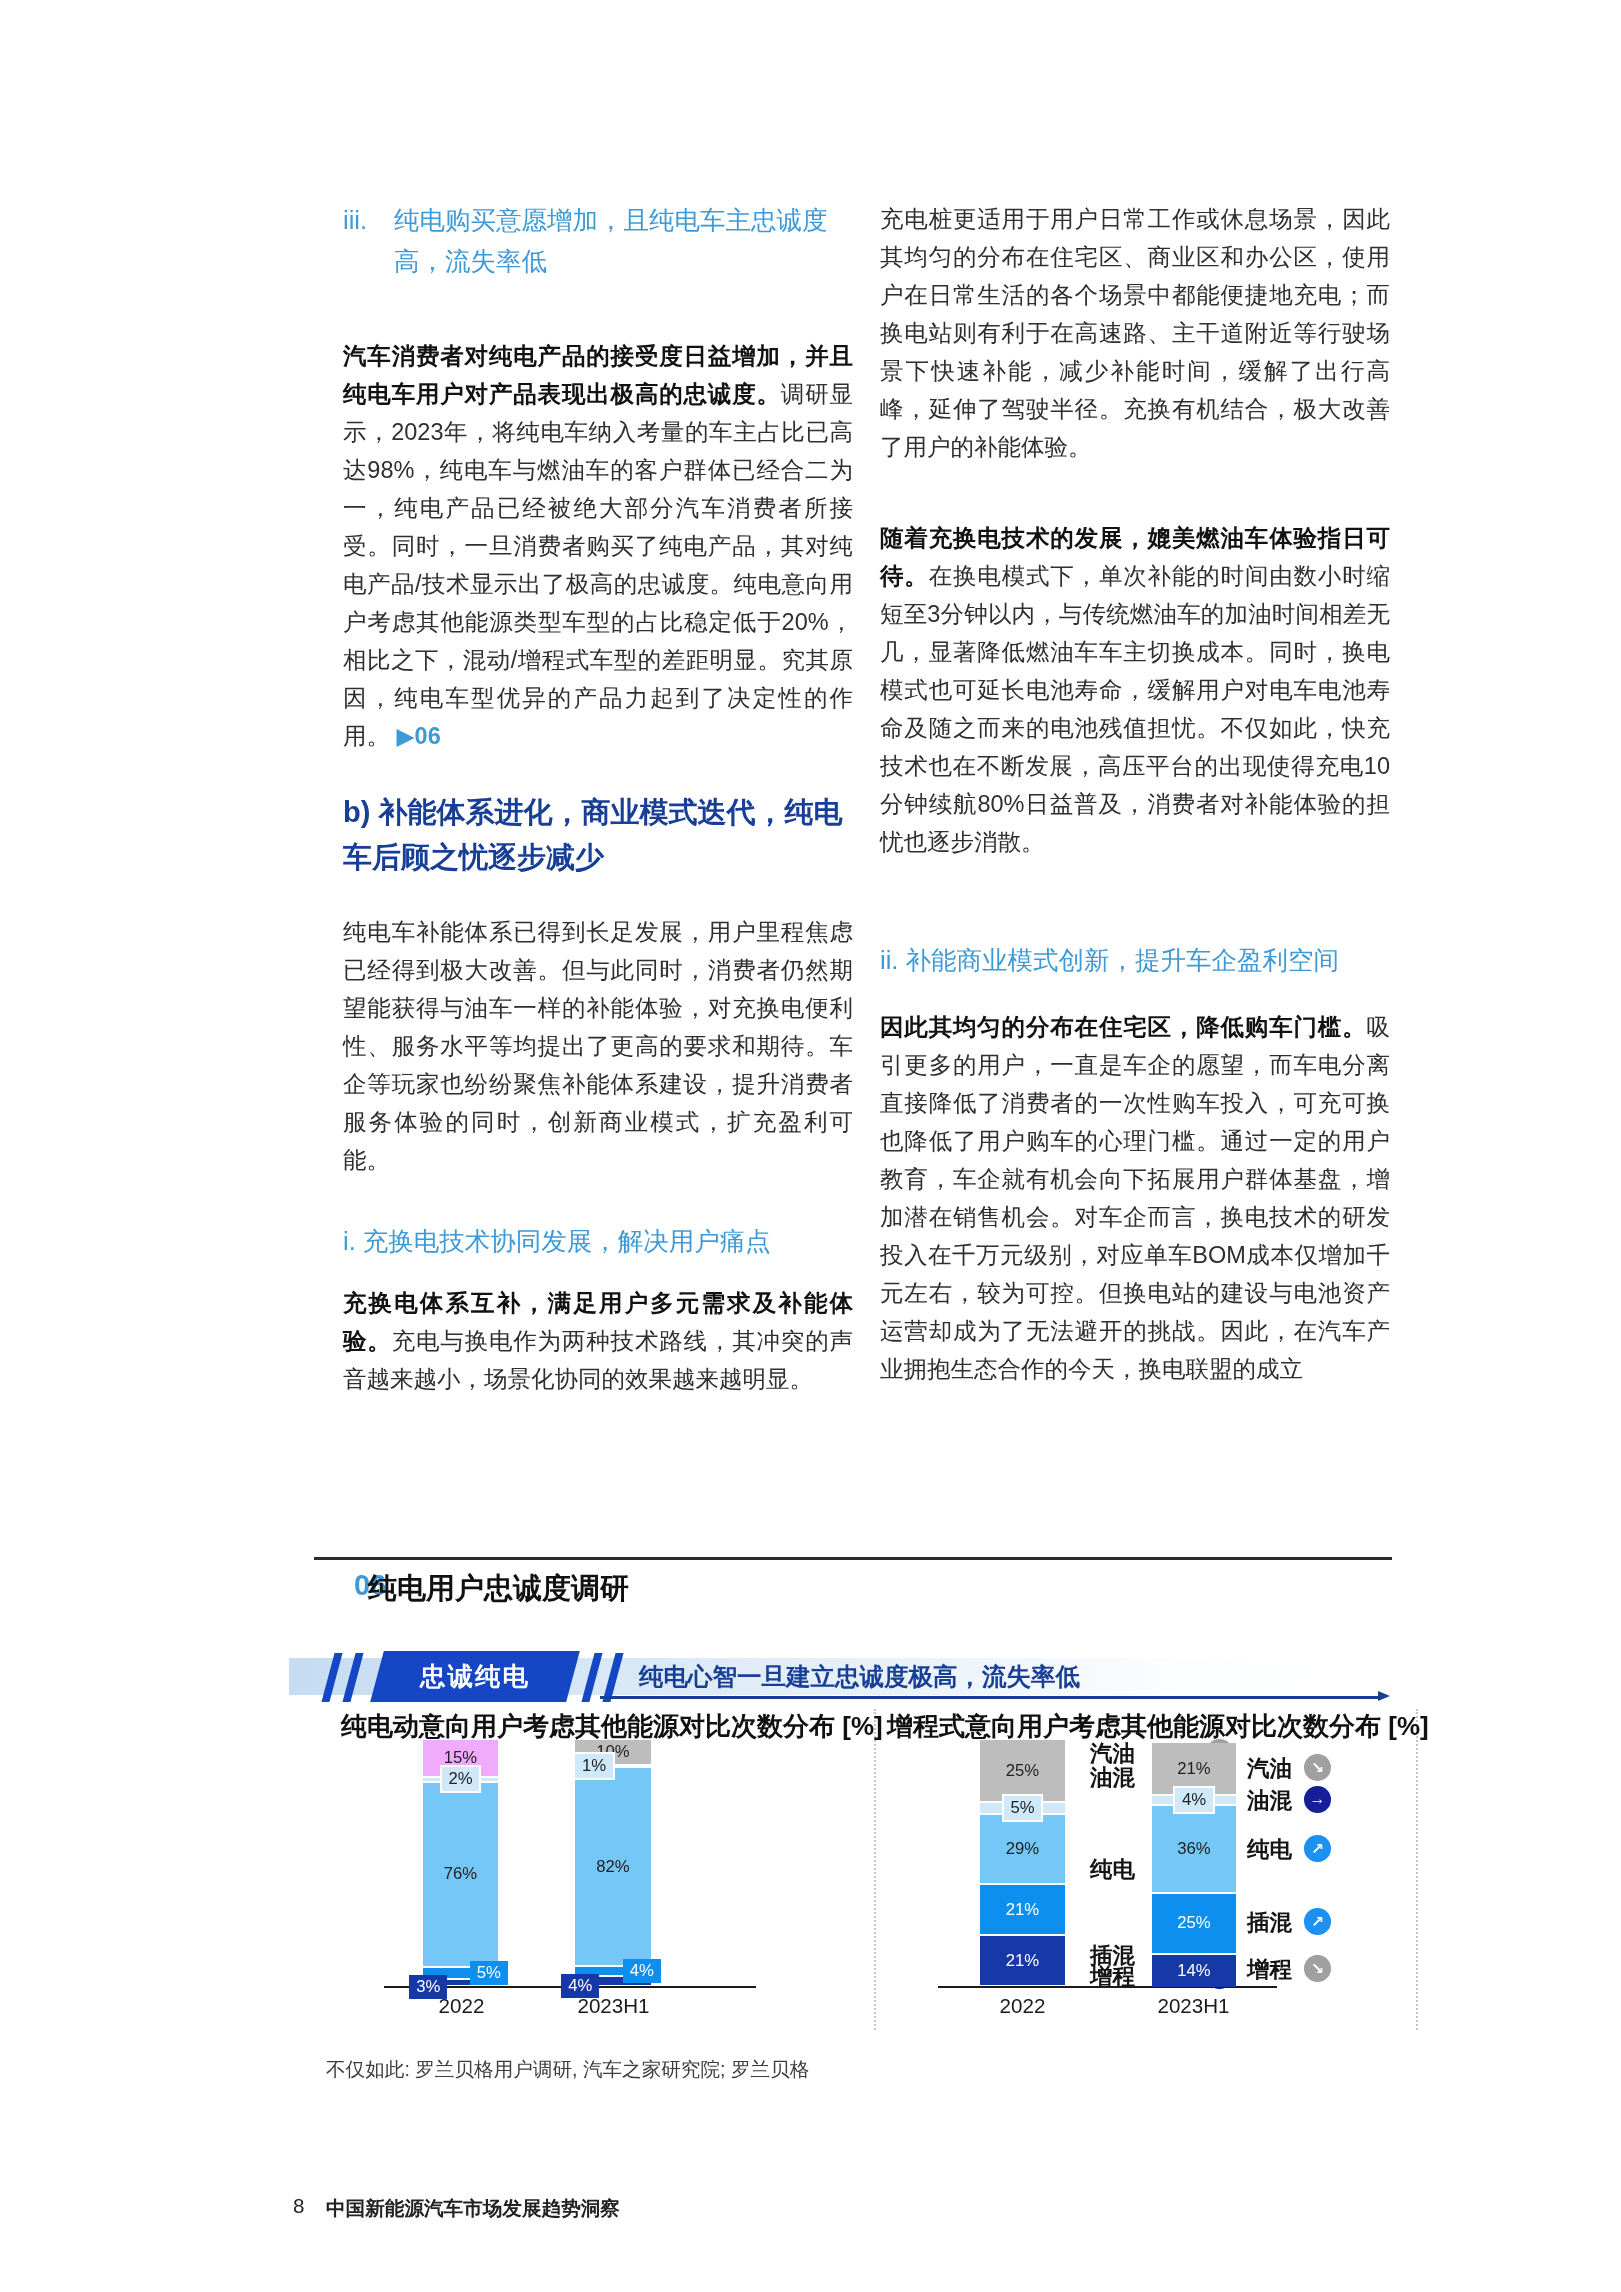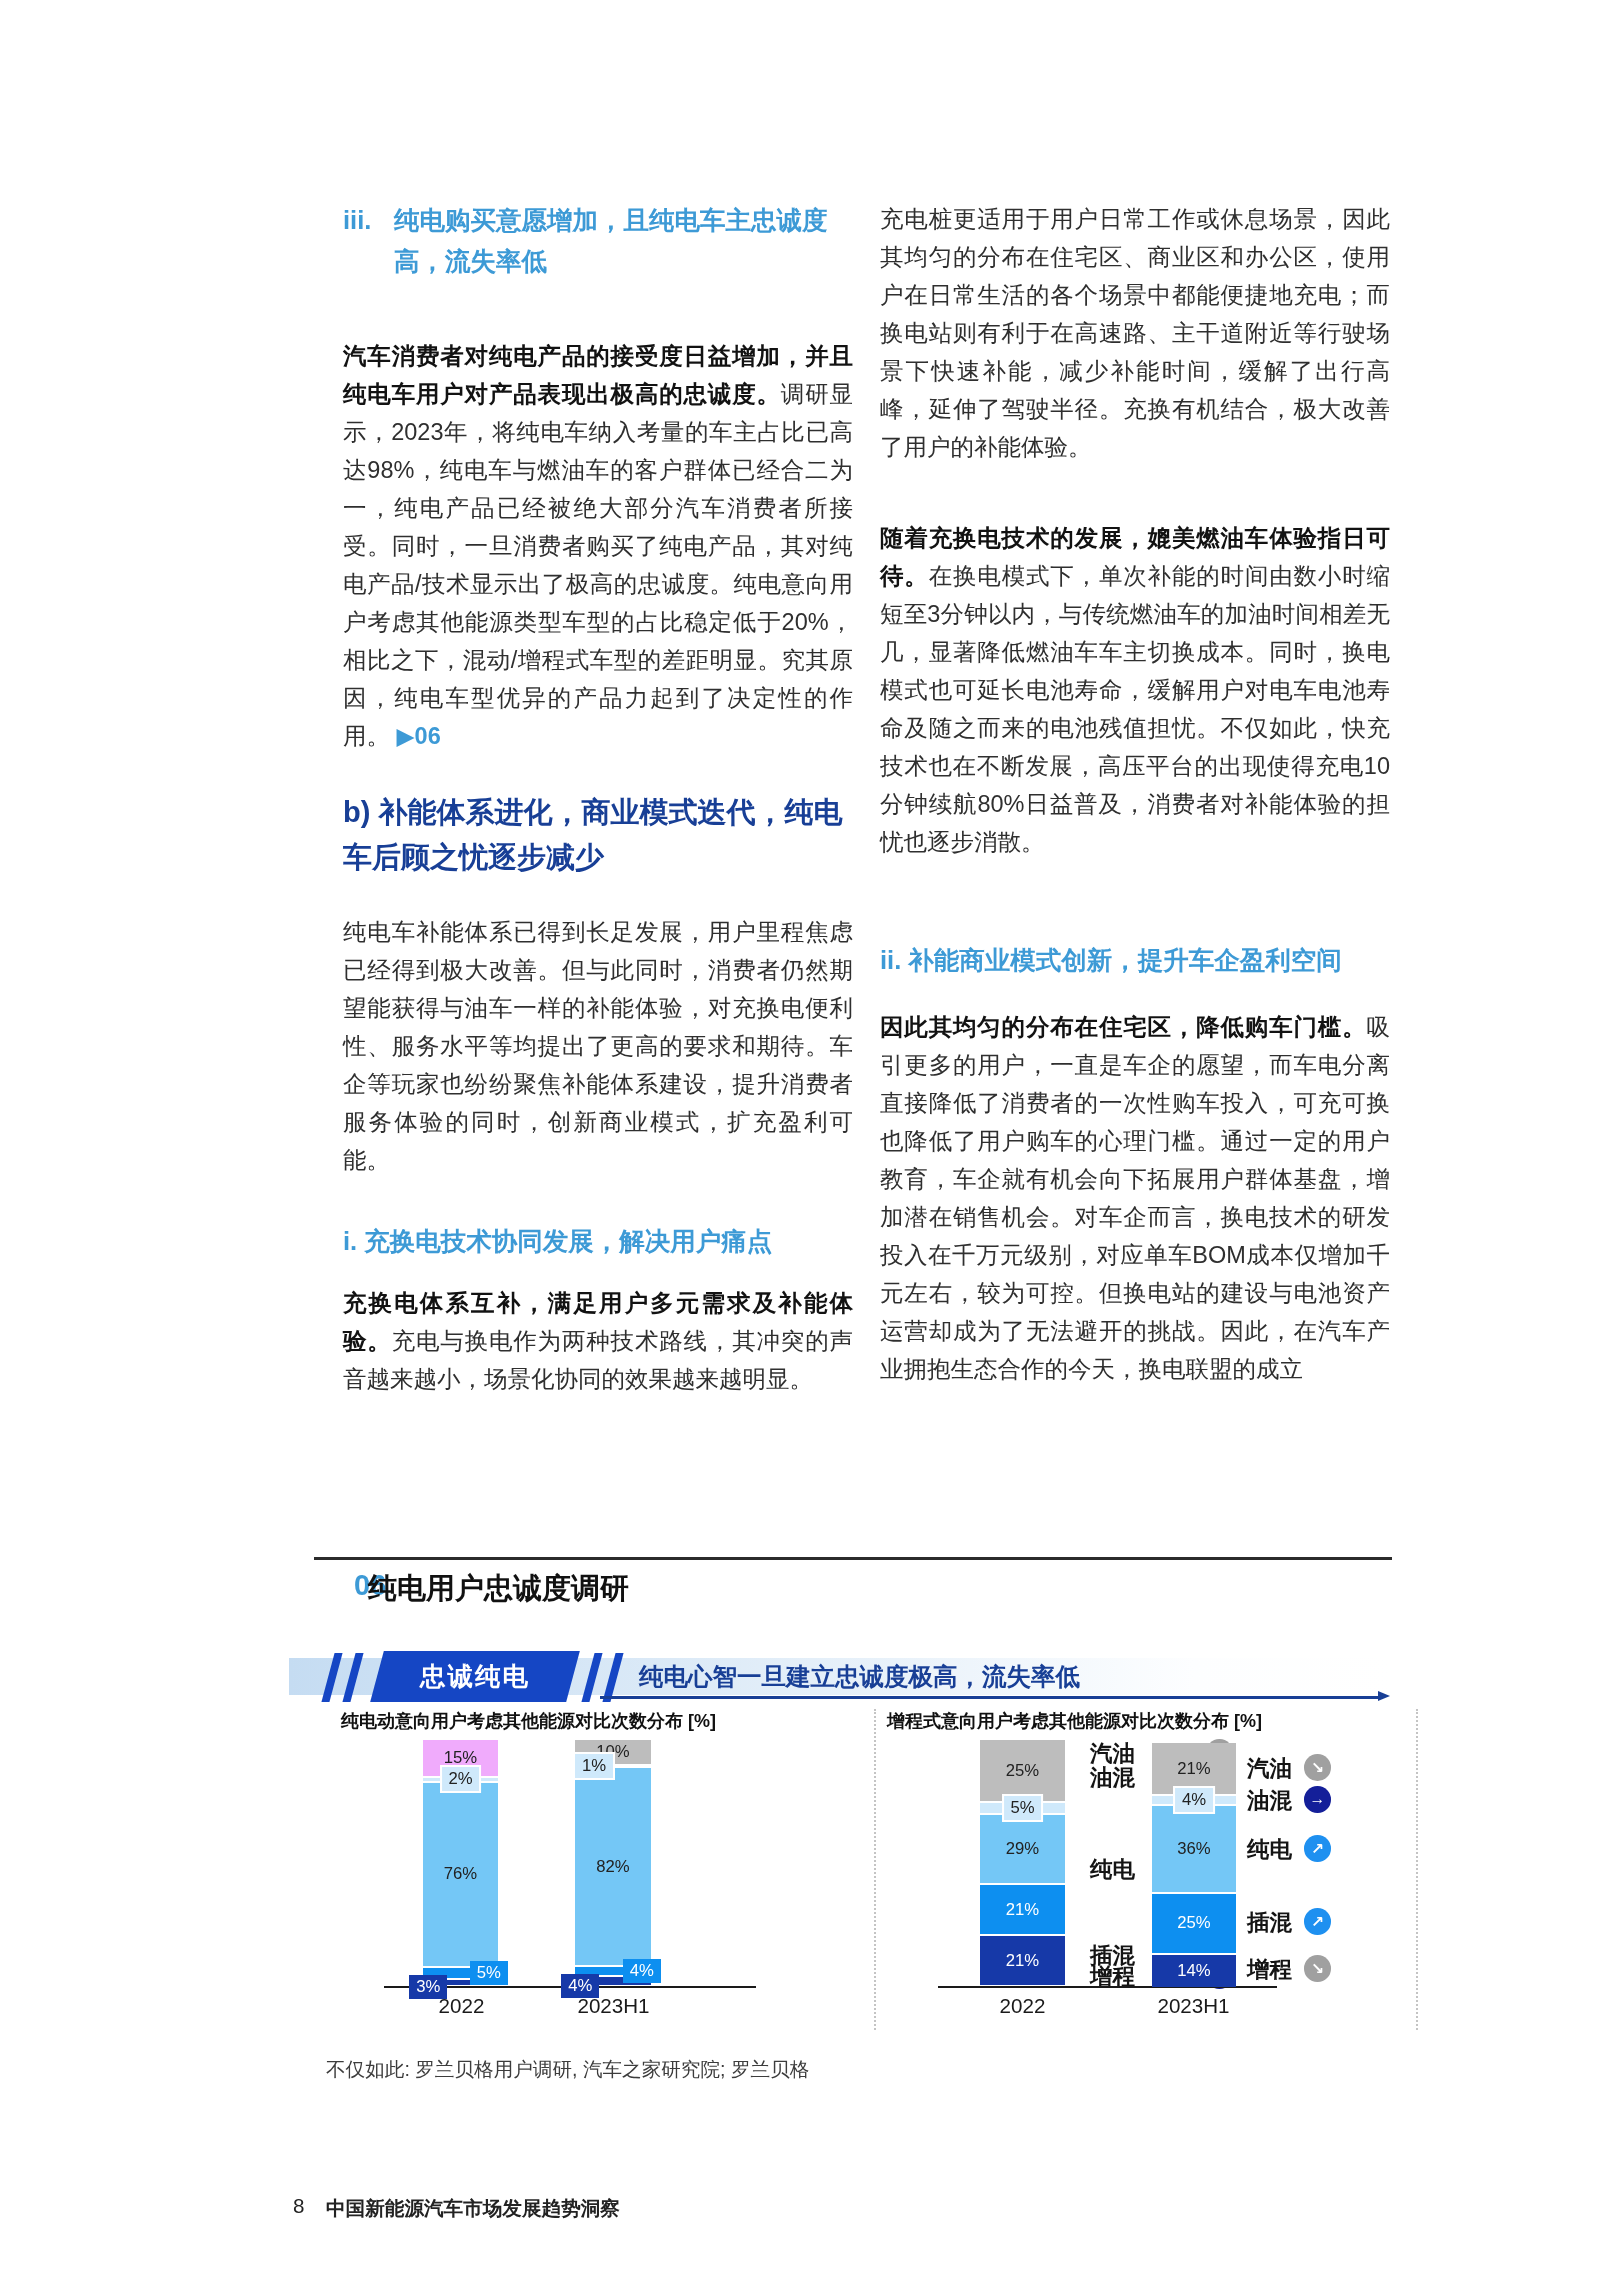--- a/index.html
+++ b/index.html
@@ -14,21 +14,21 @@
     margin:0 auto;overflow:hidden;
     font-family:"Liberation Sans","DejaVu Sans",sans-serif;
     color:var(--ink);
   }
   .col{position:absolute;top:200px;width:510px;}
   .col-left{left:343px;}
   .col-right{left:880px;}
   .body-p{font-size:23.5px;line-height:38px;text-align:justify;margin:0 0 35px 0;color:var(--ink);}
   .lead{font-weight:bold;color:#121212;}
   .ref{color:var(--lightblue);font-weight:bold;white-space:nowrap;}
-  .h-light{color:var(--lightblue);font-weight:bold;font-size:25.5px;line-height:41px;}
+  .h-light{color:var(--lightblue);font-weight:normal;font-size:25.5px;line-height:41px;}
   .h-iii{display:flex;margin:0 0 55px 0;}
   .h-iii .marker{flex:0 0 51px;}
   .h-dark{color:var(--navyhead);font-weight:bold;font-size:29px;line-height:45px;margin:32px 0 33px 0;width:523px;}
   .h-i{margin:42px 0 21.6px 0;}
   .h-ii{margin:79px 0 27px 0;}
   .p-last{margin-bottom:0;}
 
   
   .fig-rule{position:absolute;left:314px;top:1557px;width:1078px;height:2.9px;background:#2b2b2b;}
   .fig-num{position:absolute;left:330px;top:1569px;font-size:29px;font-weight:bold;color:var(--lightblue);margin-left:24px;}
@@ -40,21 +40,21 @@
   .slash{position:absolute;top:1653px;width:7.8px;height:49px;background:var(--badge);transform:skewX(-15deg);}
   .badge{position:absolute;left:377px;top:1651px;width:196px;height:51px;background:var(--badge);
     transform:skewX(-15deg);display:flex;align-items:center;justify-content:center;}
   .badge span{transform:skewX(15deg);color:#fff;font-weight:bold;font-size:25.5px;letter-spacing:2px;}
   .banner-msg{position:absolute;left:639px;top:1660px;font-size:24.5px;font-weight:bold;color:var(--navyhead);}
   .banner-line{position:absolute;left:600px;top:1696px;width:780px;height:2.9px;background:var(--navyhead);}
   .banner-arrow{position:absolute;left:1378px;top:1691px;width:0;height:0;
     border-left:12.7px solid var(--navyhead);border-top:5.9px solid transparent;border-bottom:5.9px solid transparent;}
 
   
-  .chart-title{position:absolute;font-size:18px;font-weight:bold;color:#111;text-align:right;}
+  .chart-title{position:absolute;font-size:26px;font-weight:bold;color:#111;text-align:right;}
   .axis{position:absolute;height:2px;background:#1a1a1a;}
   .bar{position:absolute;}
   .seg{position:relative;box-sizing:border-box;}
   .seg + .seg{border-top:2px solid #fff;}
   .seg-label{position:absolute;left:0;right:0;top:50%;transform:translateY(-50%);
     text-align:center;font-size:16.7px;color:#222;}
   .seg-label.white{color:#fff;}
   .lbl-box{position:absolute;font-size:16.7px;padding:2px 6.9px;z-index:6;white-space:nowrap;}
   .lbl-pale{background:#cfe9fb;color:#222;border:2px solid #fff;}
   .lbl-mid{background:#0d8ff0;color:#fff;}

